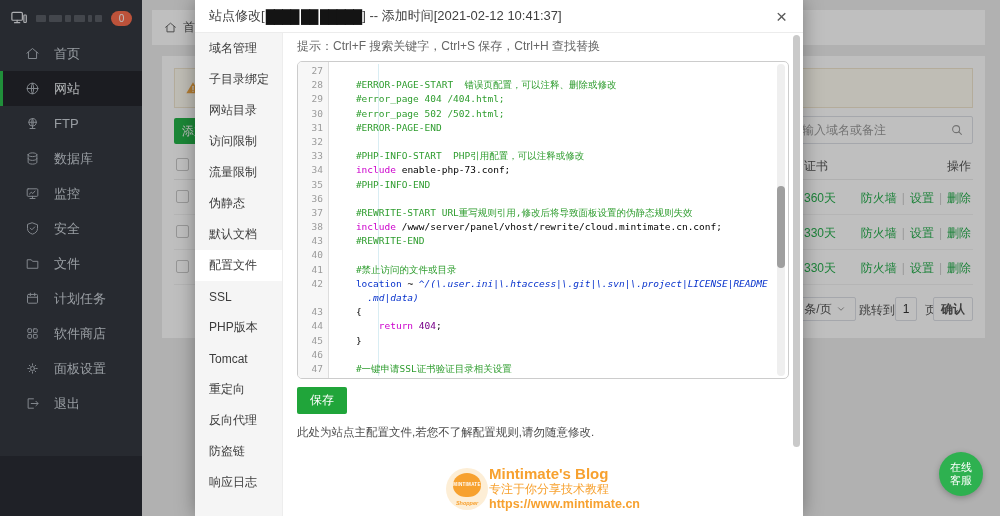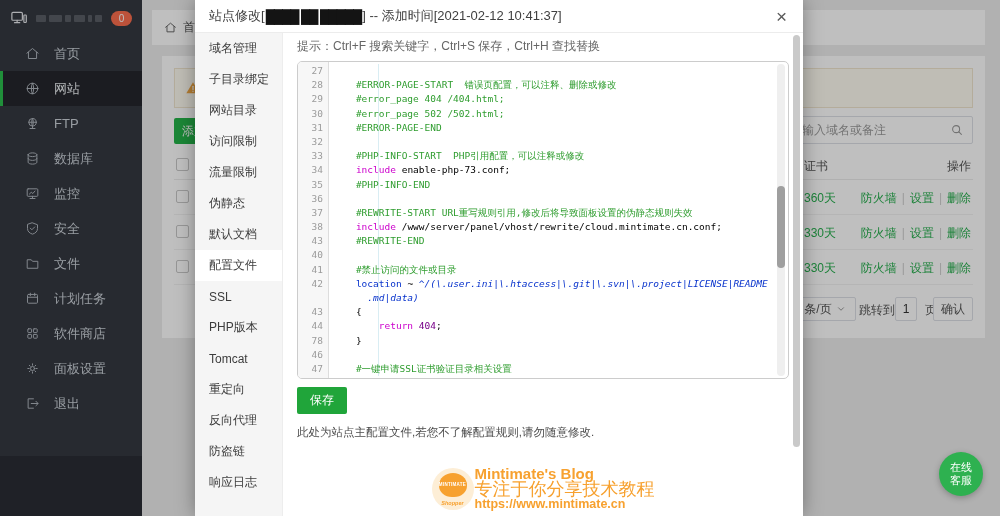--- a/index.html
+++ b/index.html
@@ -52,21 +52,21 @@
   .bulk-btn { position:absolute; left:24px; top:9px; width:46px; height:22px; border:1px solid #dcdfe6;
               background:#fff; border-radius:2px; cursor:pointer; }
   .pg-select { position:absolute; right:117px; top:8px; width:62px; height:24px; border:1px solid #dcdfe6;
                border-radius:2px; display:flex; align-items:center; justify-content:center; gap:4px; cursor:pointer; background:#fff; }
   .pg-jump { position:absolute; right:78px; top:13px; }
   .pg-input { position:absolute; right:56px; top:8px; width:22px; height:24px; border:1px solid #dcdfe6;
               border-radius:2px; text-align:center; font-size:12px; color:#333; outline:none; background:#fff;
               font-family:"Liberation Sans",sans-serif; }
   .pg-unit { position:absolute; right:36px; top:13px; }
   .pg-confirm { position:absolute; right:0; top:8px; height:24px; padding:0 7px; border:1px solid #dcdfe6;
-                background:#fff; border-radius:2px; font-size:12px; color:#555; cursor:pointer; }
+                background:#fff; border-radius:2px; font-size:12px; color:#555; cursor:pointer;font-weight:bold; }
 
   
   .overlay { position:absolute; inset:0; background:rgba(0,0,0,0.25); z-index:5; }
 
   
   .modal { position:absolute; left:195px; top:0; width:608px; height:516px; background:#fff; z-index:10;
            box-shadow:0 0 18px rgba(0,0,0,0.35); }
   .m-title { height:33px; display:flex; align-items:center; padding:0 14px; border-bottom:1px solid #ececec;
              font-size:13px; color:#404040; }
   .m-title .red { letter-spacing:-1px; color:#141414; margin:0 1px; }
@@ -101,21 +101,21 @@
   .m-note { margin-top:11px; font-size:11.5px; color:#4d4d4d; }
 
   .m-footer { margin-top:25px; display:flex; justify-content:center; align-items:center; gap:1px; }
   .logo-circle { width:42px; height:42px; border-radius:50%; background:#fdeed6; position:relative; flex-shrink:0; }
   .logo-inner { position:absolute; left:7px; top:5px; width:28px; height:24px; border-radius:50% 50% 46% 46%;
                 background:var(--brand,#f7a12f); display:flex; align-items:center; justify-content:center; }
   .logo-inner span { color:#fff; font-size:4.5px; font-weight:bold; letter-spacing:0.3px; }
   .logo-sub { position:absolute; left:0; right:0; bottom:4px; text-align:center; font-size:5.5px; color:var(--brand,#f7a12f);
               font-style:italic; font-weight:bold; }
   .m-footer .ft-title { font-size:15px; font-weight:bold; color:var(--brand,#f7a12f); line-height:17px; }
-  .m-footer .ft-sub   { font-size:18px; color:var(--brand,#f7a12f); line-height:15px; }
+  .m-footer .ft-sub   { font-size:12px; color:var(--brand,#f7a12f); line-height:15px; }
   .m-footer .ft-url   { font-size:12.5px; font-weight:bold; color:var(--brand,#f7a12f); line-height:15px; }
 
   .m-scroll-thumb { position:absolute; right:3px; top:35px; width:7px; height:412px; background:#c9c9c9;
                     border-radius:4px; cursor:pointer; z-index:11; }
 
   
   .service-btn { position:absolute; right:17px; top:452px; width:44px; height:44px; border-radius:50%;
                  background:var(--service,#2eb150); color:#fff; font-size:11px; display:flex; flex-direction:column;
                  align-items:center; justify-content:center; line-height:13px; z-index:20; cursor:pointer;
                  box-shadow:0 2px 6px rgba(0,0,0,0.25); }
@@ -359,21 +359,21 @@
             <div class="ln">36</div>
             <div class="ln">37</div>
             <div class="ln">38</div>
             <div class="ln">43</div>
             <div class="ln">40</div>
             <div class="ln">41</div>
             <div class="ln">42</div>
             <div class="ln"></div>
             <div class="ln">43</div>
             <div class="ln">44</div>
-            <div class="ln">78</div>
+            <div class="ln">45</div>
             <div class="ln">46</div>
             <div class="ln">47</div>
           </div>
         <div class="code-area">
           <div class="indent-guide"></div>
         <div class="cl"></div>
             <div class="cl"><span class="tk-c">    #ERROR-PAGE-START  错误页配置，可以注释、删除或修改</span></div>
             <div class="cl"><span class="tk-c">    #error_page 404 /404.html;</span></div>
             <div class="cl"><span class="tk-c">    #error_page 502 /502.html;</span></div>
             <div class="cl"><span class="tk-c">    #ERROR-PAGE-END</span></div>

